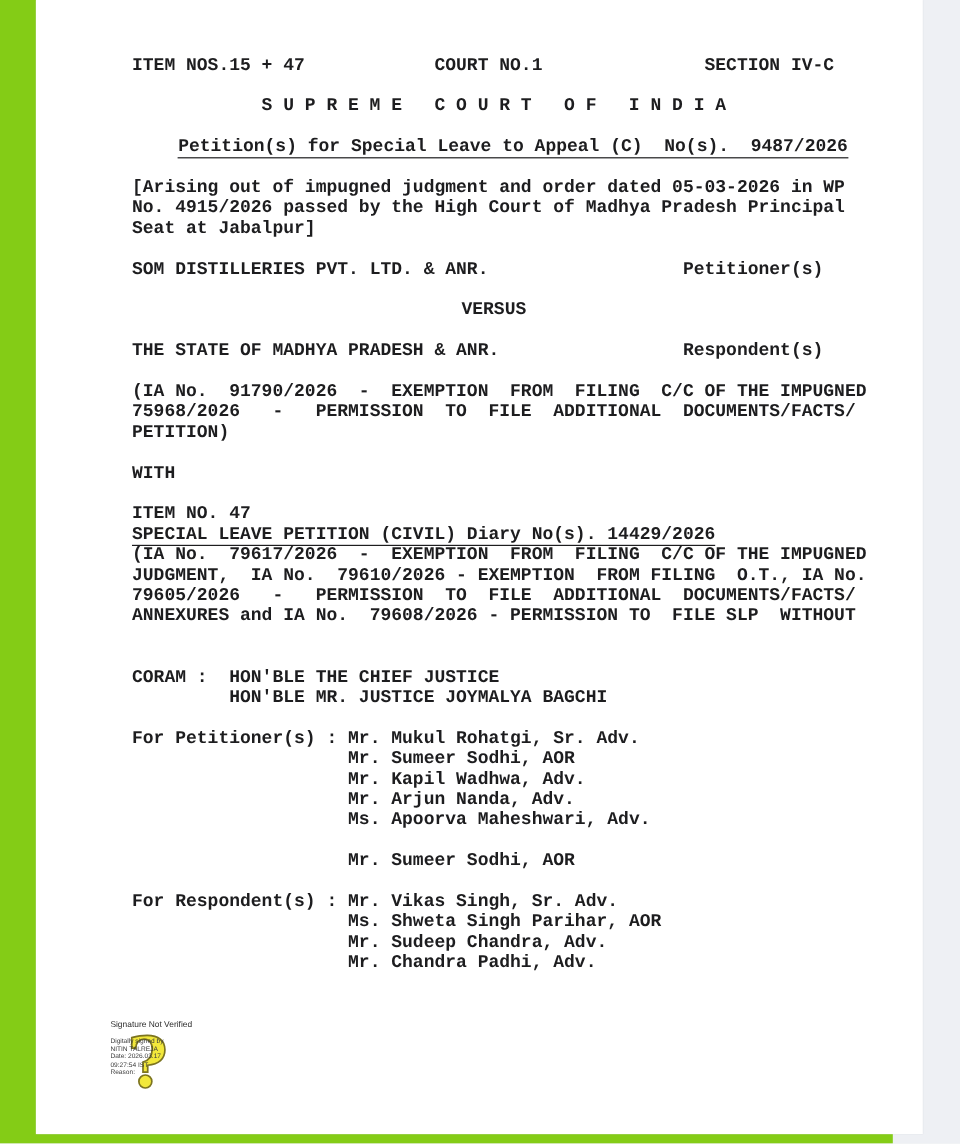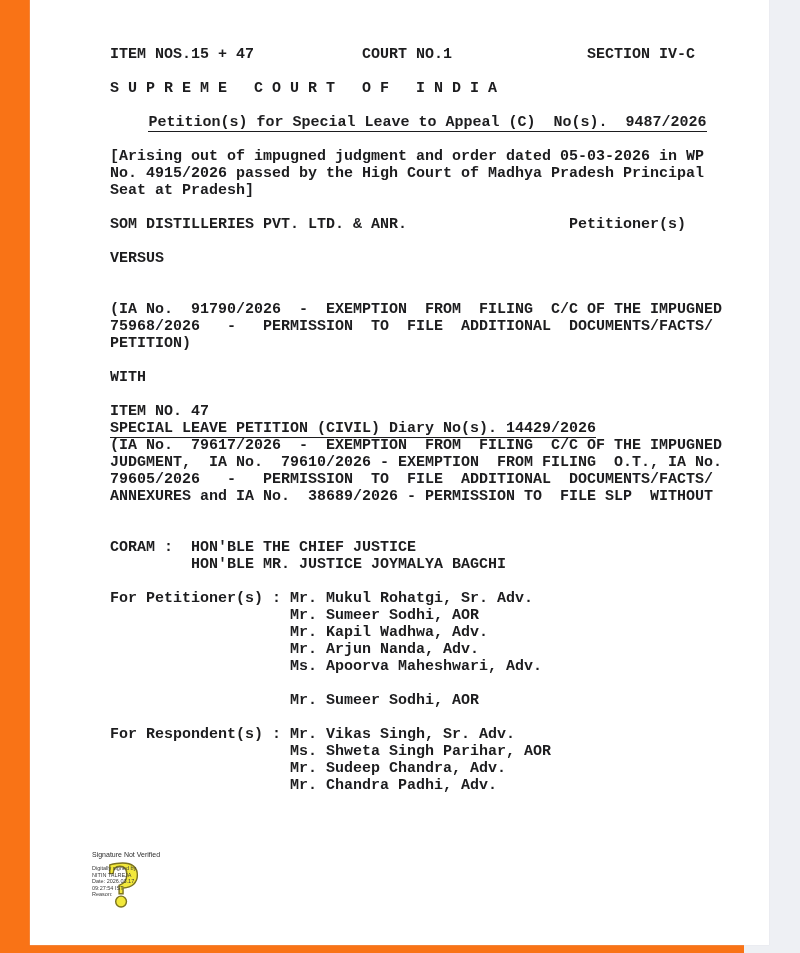--- a/index.html
+++ b/index.html
@@ -8,21 +8,21 @@
     width: 800px;
     height: 953px;
     overflow: hidden;
     background: #eef0f4;
     font-family: "Liberation Mono", "DejaVu Sans Mono", monospace;
   }
   .viewport {
     position: relative;
     width: 744px;
     height: 953px;
-    background: #f97316;
+    background: #84cc16;
   }
   .paper {
     position: absolute;
     left: 30px;
     top: 0;
     width: 739px;
     height: 945px;
     background: #ffffff;
     box-shadow: 0 0 1px #d9dbe0;
   }
@@ -35,21 +35,21 @@
     font-size: 15px;
     line-height: 17px;
     color: #1d1d1f;
   }
   .line {
     white-space: pre;
     height: 17px;
   }
   .line.center {
     width: 67ch;
-    text-align: left;
+    text-align: center;
   }
   .ul {
     border-bottom: 1.6px solid #1d1d1f;
     padding-bottom: 0px;
   }
   
   .signature {
     position: absolute;
     left: 62px;
     top: 851px;
@@ -93,39 +93,40 @@
 
     <div id="doc">
         <div class="line">ITEM NOS.15 + 47            COURT NO.1               SECTION IV-C</div>
         <div class="line"> </div>
         <div class="line center">S U P R E M E   C O U R T   O F   I N D I A</div>
         <div class="line"> </div>
         <div class="line" style="padding-left: 3ch; text-align: center;"><span class="ul">Petition(s) for Special Leave to Appeal (C)  No(s).  9487/2026</span></div>
         <div class="line"> </div>
         <div class="line">[Arising out of impugned judgment and order dated 05-03-2026 in WP</div>
         <div class="line">No. 4915/2026 passed by the High Court of Madhya Pradesh Principal</div>
-        <div class="line">Seat at Pradesh]</div>
+        <div class="line">Seat at Jabalpur]</div>
         <div class="line"> </div>
         <div class="line">SOM DISTILLERIES PVT. LTD. &amp; ANR.                  Petitioner(s)</div>
         <div class="line"> </div>
         <div class="line center">VERSUS</div>
         <div class="line"> </div>
+        <div class="line">THE STATE OF MADHYA PRADESH &amp; ANR.                 Respondent(s)</div>
         <div class="line"> </div>
         <div class="line">(IA No.  91790/2026  -  EXEMPTION  FROM  FILING  C/C OF THE IMPUGNED</div>
         <div class="line">75968/2026   -   PERMISSION  TO  FILE  ADDITIONAL  DOCUMENTS/FACTS/</div>
         <div class="line">PETITION)</div>
         <div class="line"> </div>
         <div class="line">WITH</div>
         <div class="line"> </div>
         <div class="line">ITEM NO. 47</div>
         <div class="line"><span class="ul">SPECIAL LEAVE PETITION (CIVIL) Diary No(s). 14429/2026</span></div>
         <div class="line">(IA No.  79617/2026  -  EXEMPTION  FROM  FILING  C/C OF THE IMPUGNED</div>
         <div class="line">JUDGMENT,  IA No.  79610/2026 - EXEMPTION  FROM FILING  O.T., IA No.</div>
         <div class="line">79605/2026   -   PERMISSION  TO  FILE  ADDITIONAL  DOCUMENTS/FACTS/</div>
-        <div class="line">ANNEXURES and IA No.  38689/2026 - PERMISSION TO  FILE SLP  WITHOUT</div>
+        <div class="line">ANNEXURES and IA No.  79608/2026 - PERMISSION TO  FILE SLP  WITHOUT</div>
         <div class="line"> </div>
         <div class="line"> </div>
         <div class="line">CORAM :  HON'BLE THE CHIEF JUSTICE</div>
         <div class="line">         HON'BLE MR. JUSTICE JOYMALYA BAGCHI</div>
         <div class="line"> </div>
         <div class="line">For Petitioner(s) : Mr. Mukul Rohatgi, Sr. Adv.</div>
         <div class="line">                    Mr. Sumeer Sodhi, AOR</div>
         <div class="line">                    Mr. Kapil Wadhwa, Adv.</div>
         <div class="line">                    Mr. Arjun Nanda, Adv.</div>
         <div class="line">                    Ms. Apoorva Maheshwari, Adv.</div>

